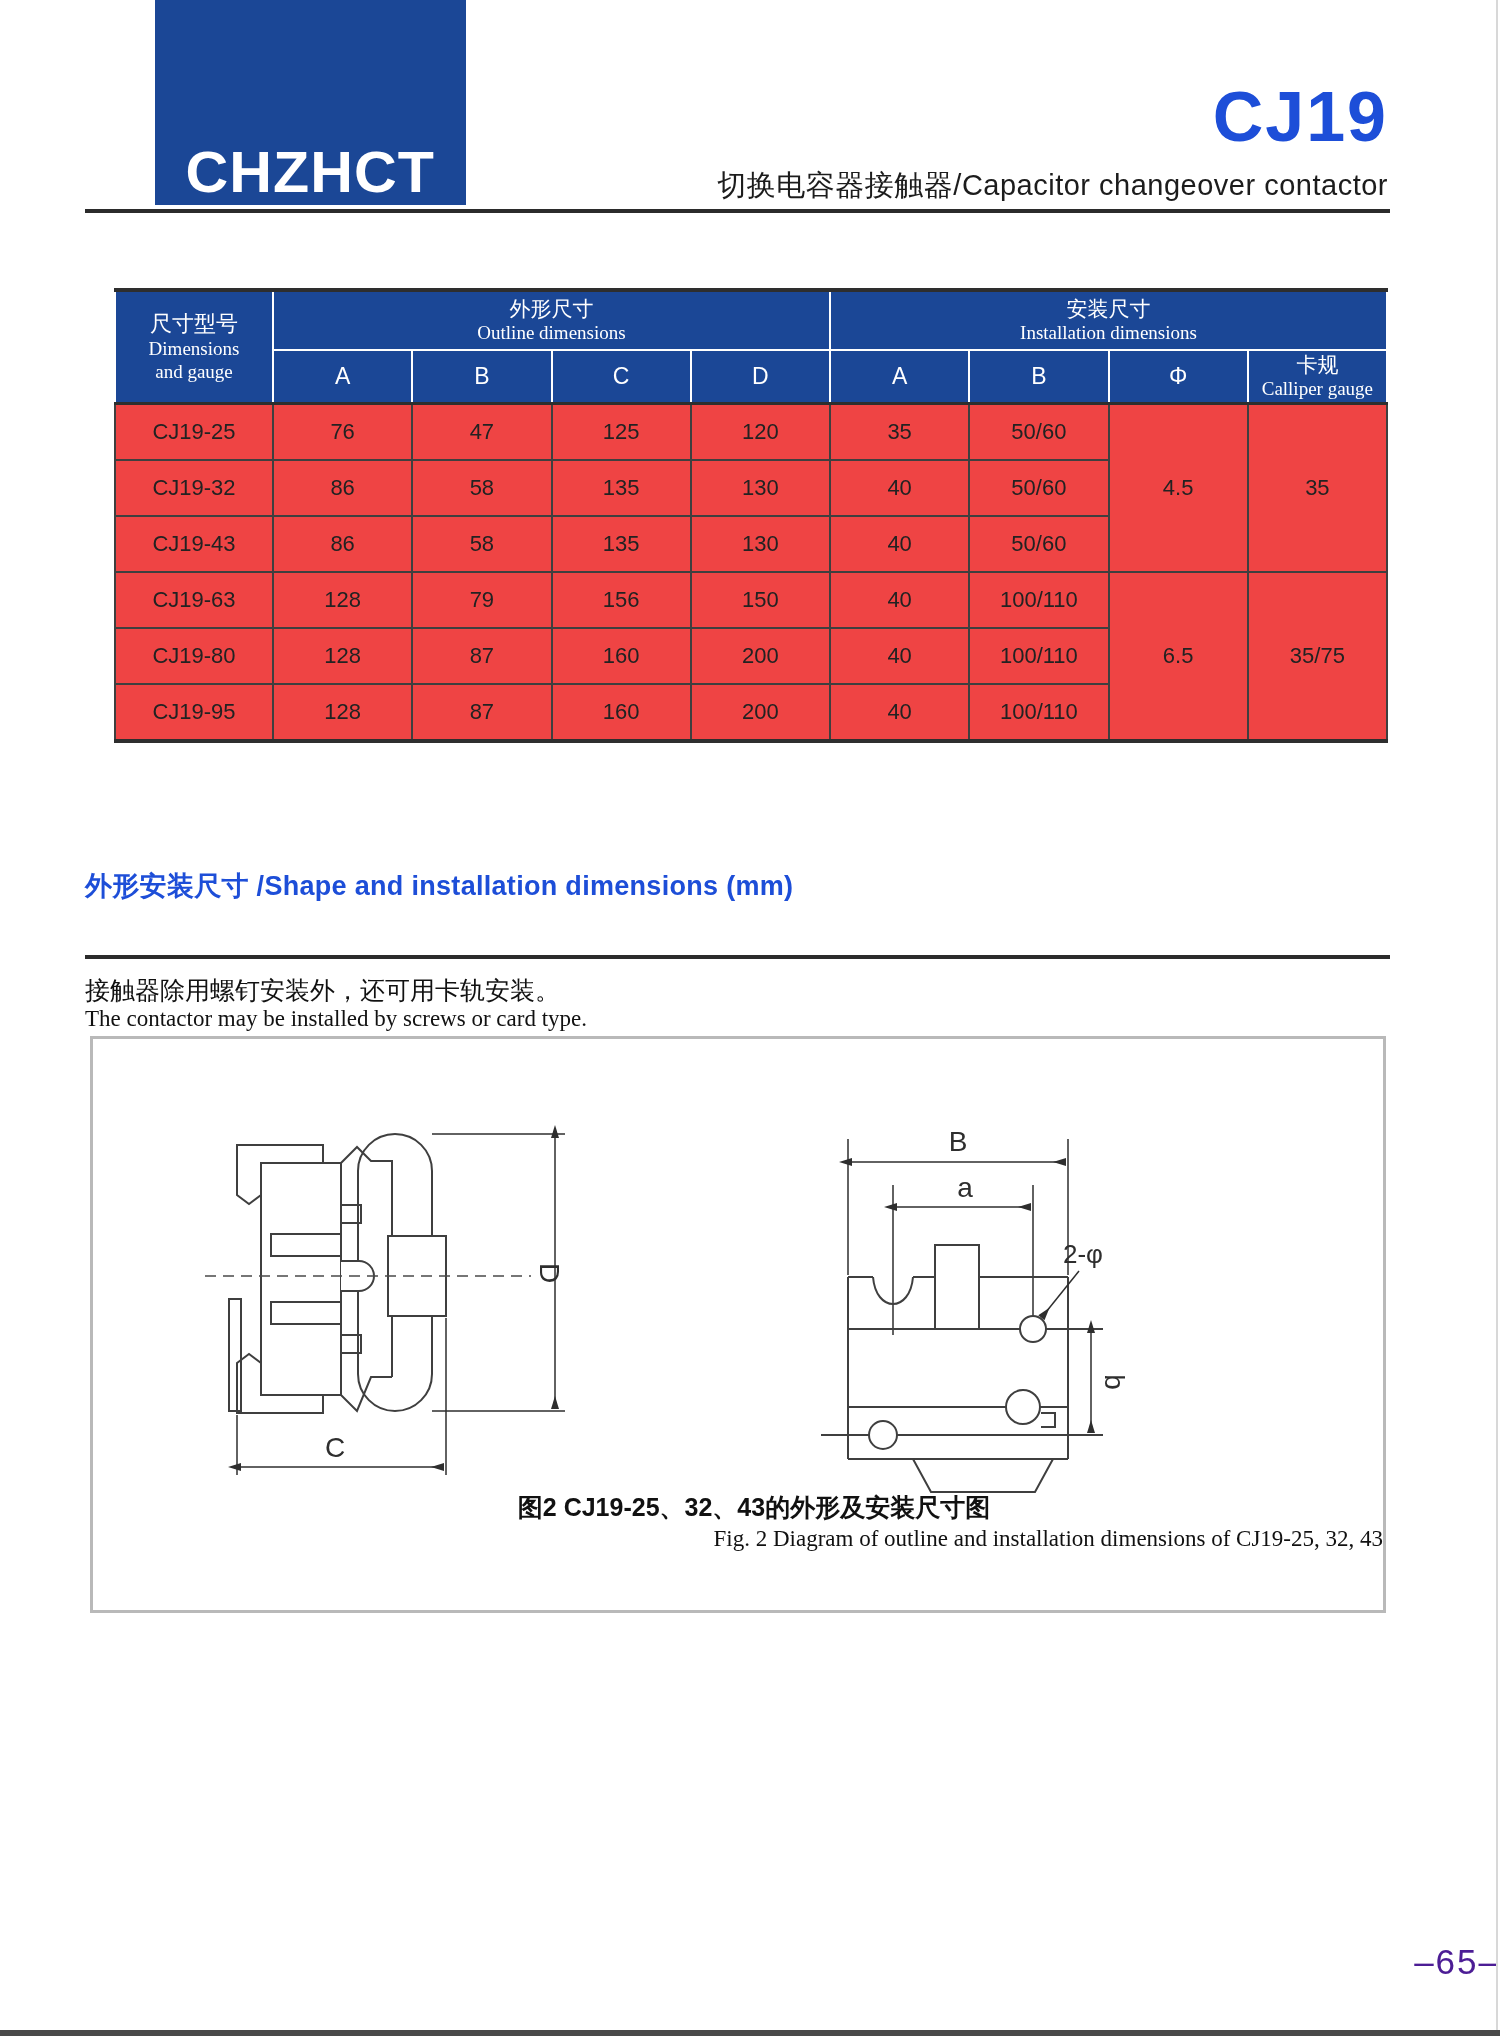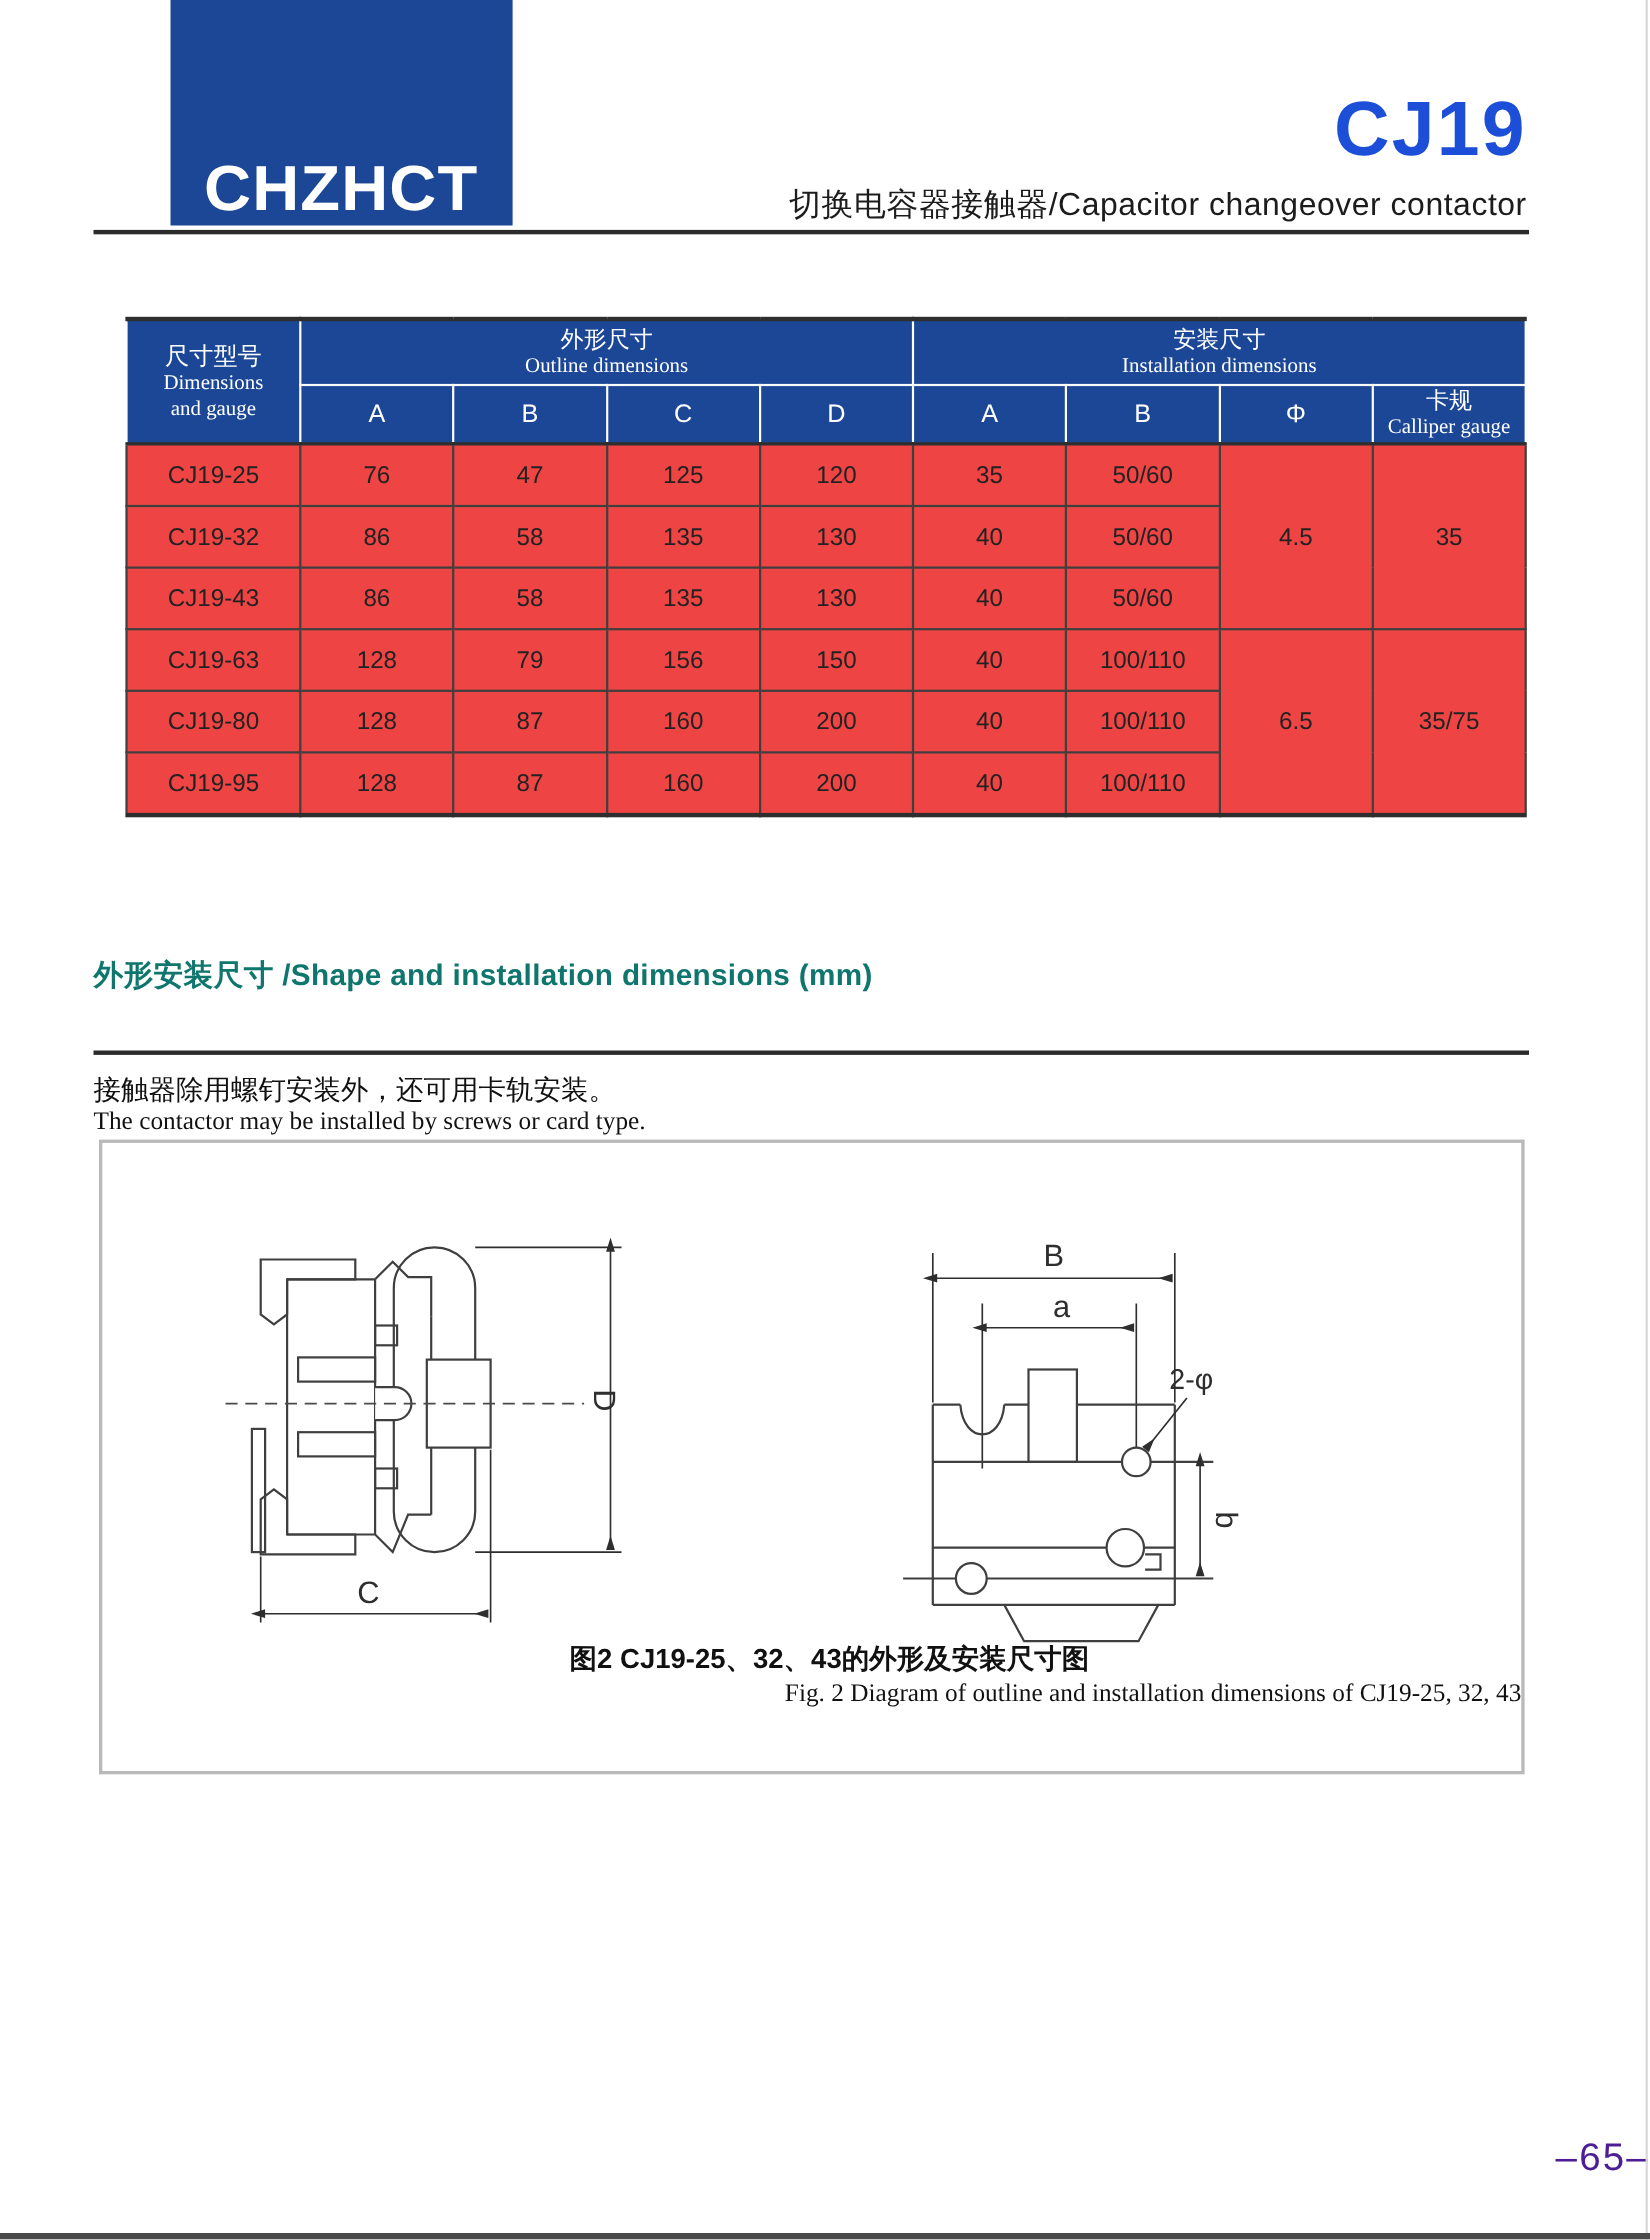--- a/index.html
+++ b/index.html
@@ -47,21 +47,21 @@
   .th-zh{font-size:21px;line-height:1.25;display:block;}
   .th-en{font-size:19px;line-height:1.2;display:block;font-family:"Liberation Serif",serif;}
   .th-letter{font-size:23px;}
   tr.grp-row th{height:55px;}
   tr.col-row th{height:45px;}
   .corner .th-zh{font-size:22px;}
 
   
   .section-heading{
     position:absolute;left:85px;top:868px;font-size:27px;font-weight:bold;
-    color:#0f766e;letter-spacing:.3px;
+    color:#1d4ed8;letter-spacing:.3px;
   }
   .rule2{position:absolute;left:85px;top:955px;width:1305px;height:4px;background:#2b2b2b;}
   .note-zh{position:absolute;left:85px;top:974px;font-size:25px;color:#111;}
   .note-en{position:absolute;left:85px;top:1006px;font-size:23px;color:#111;}
 
   
   .figure-box{
     position:absolute;left:90px;top:1036px;width:1296px;height:577px;
     border:3px solid #b9b9b9;box-sizing:border-box;background:#fff;
   }

